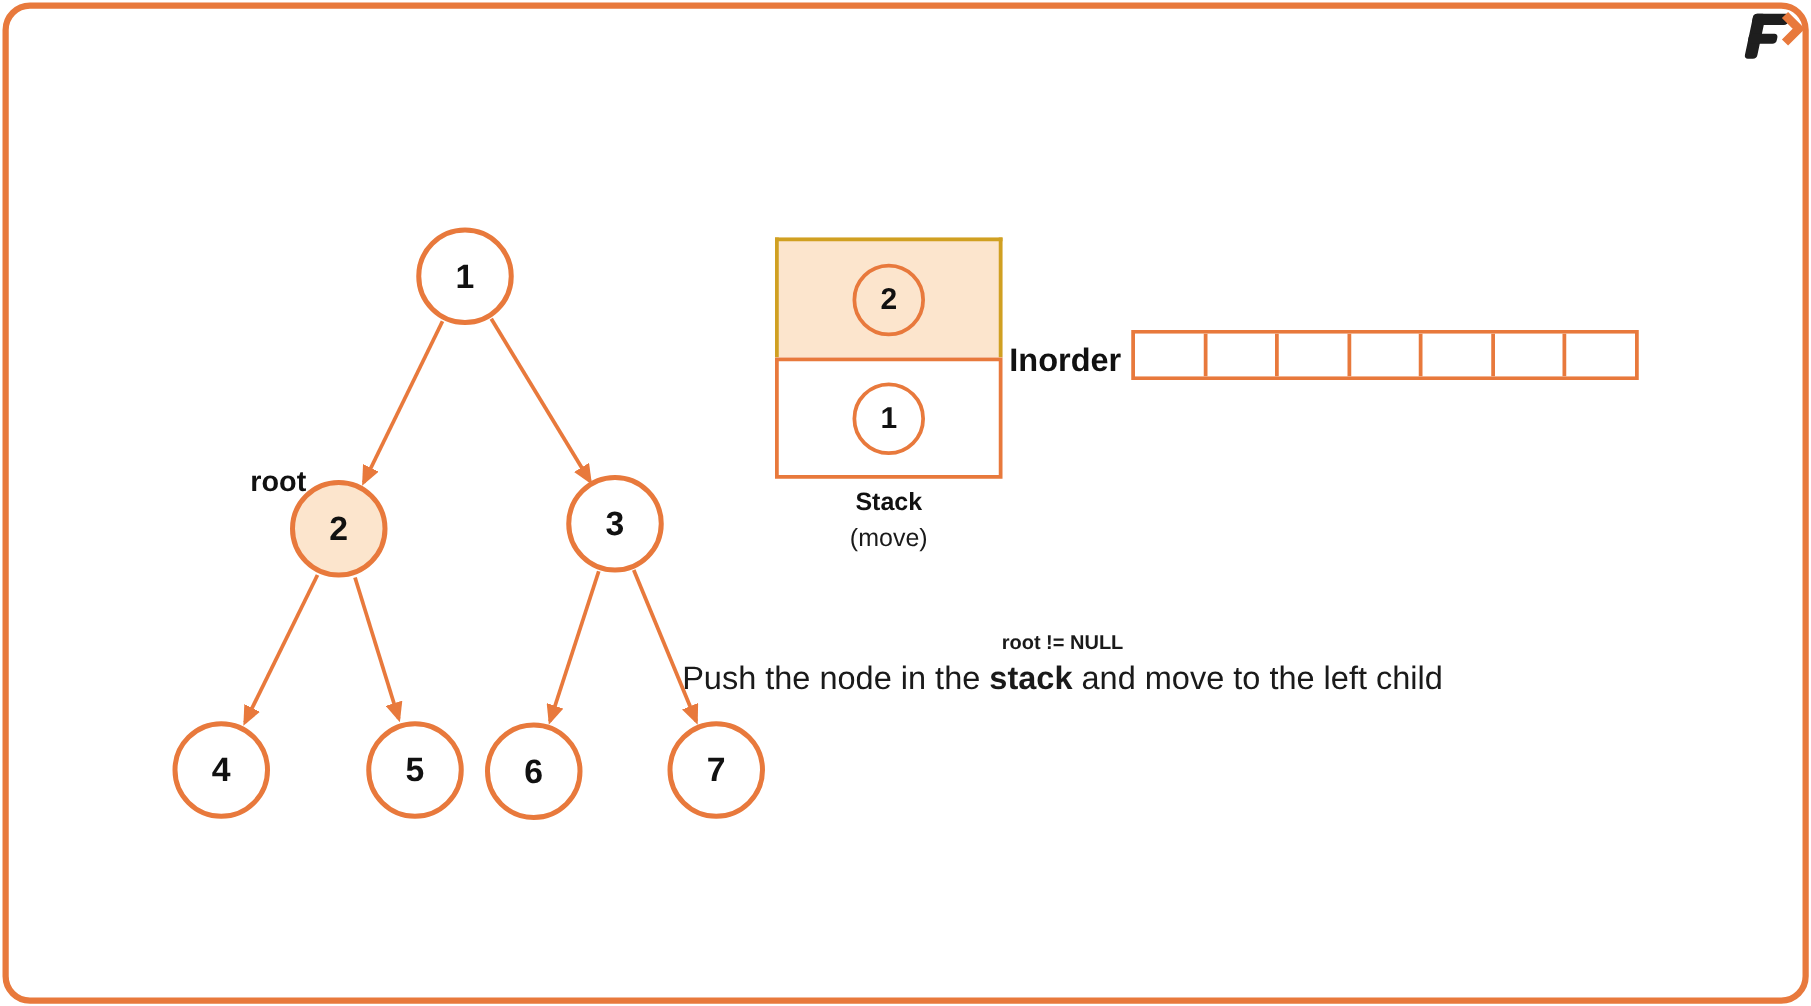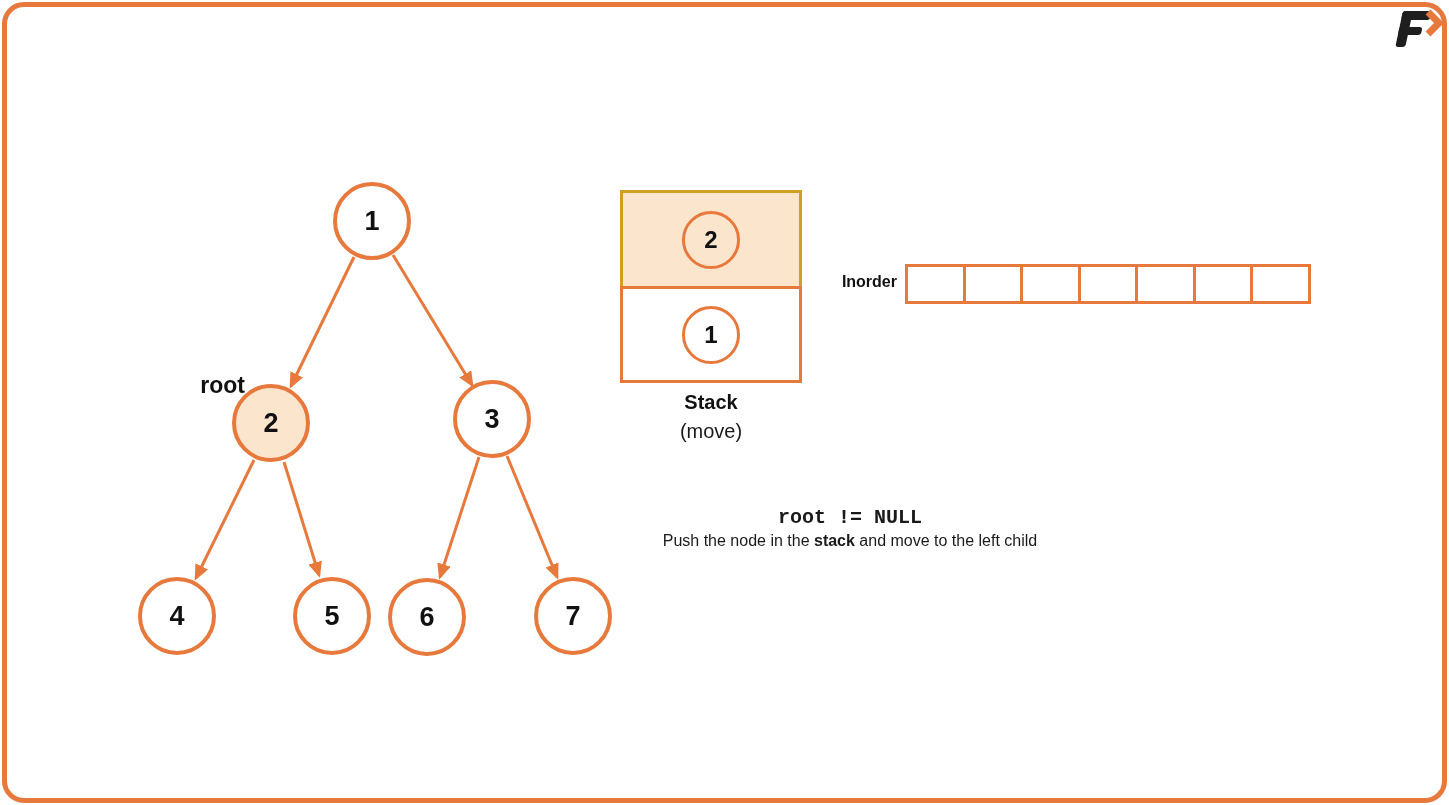--- a/index.html
+++ b/index.html
@@ -75,37 +75,37 @@
     position: absolute; left: 620px; top: 391px; width: 182px;
     text-align: center; font-weight: bold; font-size: 20px; color: #111111;
   }
   .stack-subtitle {
     position: absolute; left: 620px; top: 420px; width: 182px;
     text-align: center; font-size: 20px; color: #1a1a1a;
   }
   
   .inorder-label {
     position: absolute; left: 781px; top: 273px; width: 116px;
-    text-align: right; font-weight: bold; font-size: 16px; color: #111111;
+    text-align: right; font-weight: bold; font-size: 26px; color: #111111;
   }
   .inorder-array {
     position: absolute; left: 905px; top: 264px;
     width: 406px; height: 40px;
     border: 3px solid #E8793C;
     display: flex;
   }
   .inorder-cell { flex: 1; border-left: 3px solid #E8793C; background: #ffffff; }
   .inorder-cell:first-child { border-left: none; }
   
   .caption {
     position: absolute; left: 500px; top: 506px; width: 700px;
     text-align: center; color: #1a1a1a;
   }
-  .caption .cond { font-weight: bold; font-size: 20px; font-family: Liberation Mono, monospace; }
-  .caption .action { font-size: 16px; margin-top: 3px; }
+  .caption .cond { font-weight: bold; font-size: 16px; }
+  .caption .action { font-size: 26px; margin-top: 3px; }
   .caption .action b { font-weight: bold; }
 </style>
 </head>
 <body>
 
 <div class="canvas">
 
   <div class="frame"></div>
 
   <svg class="logo" viewBox="0 0 60 44">

